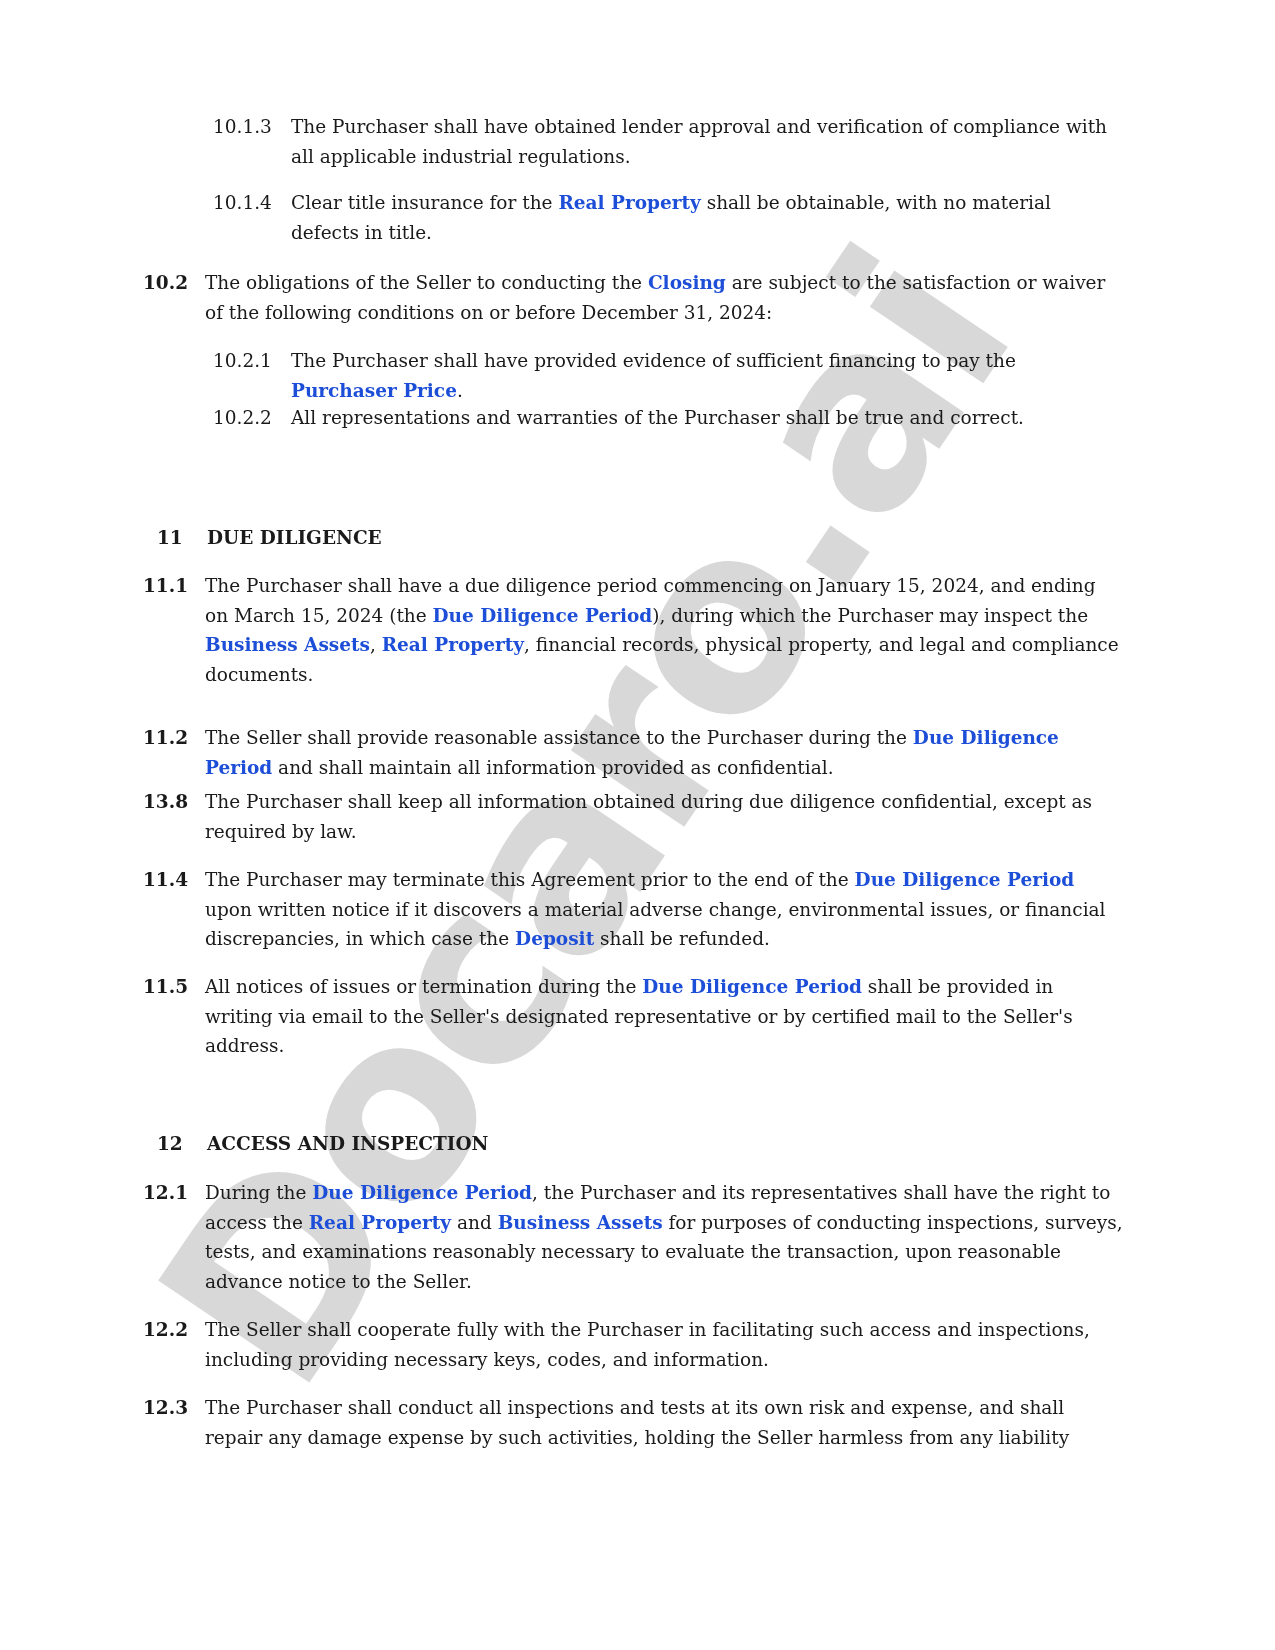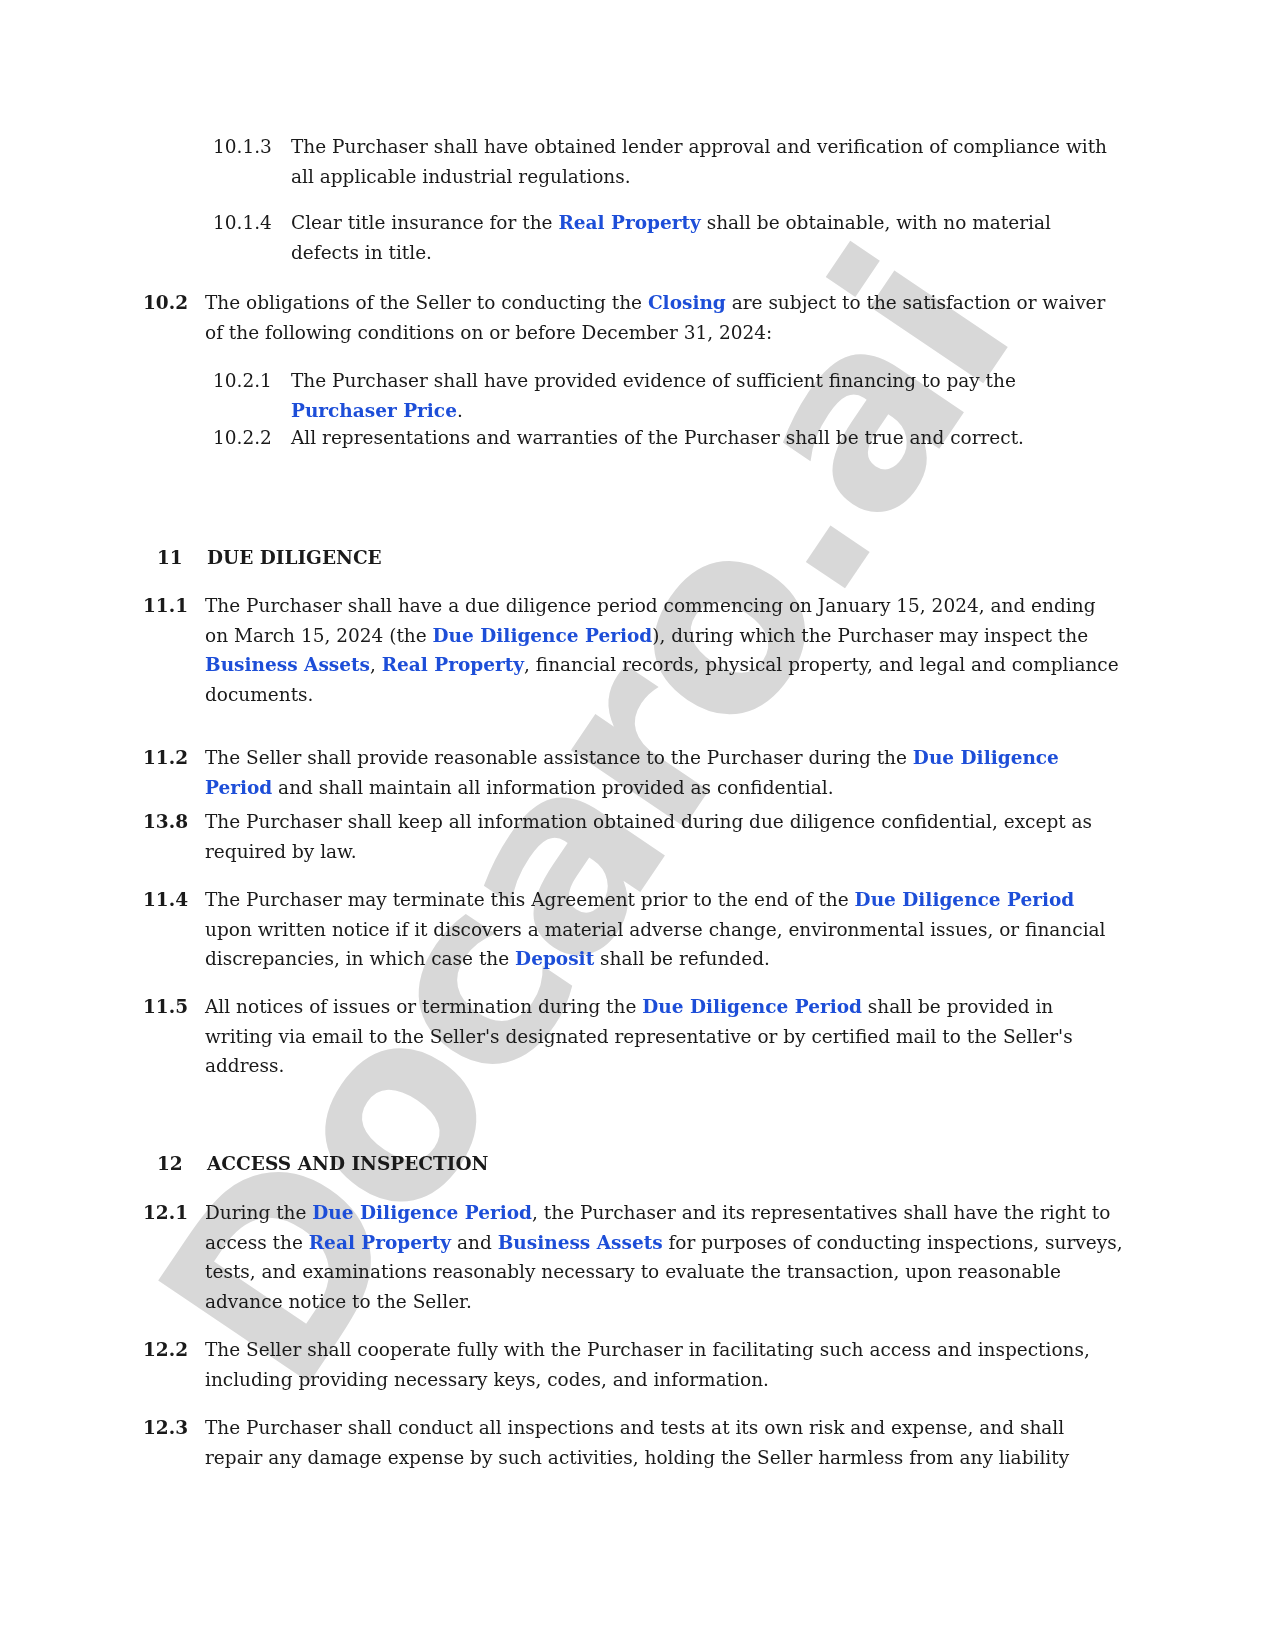--- a/index.html
+++ b/index.html
@@ -11,21 +11,21 @@
   }
   .watermark {
     position: absolute; left: 585px; top: 820px;
     transform: translate(-50%, -50%) rotate(-56deg);
     font-family: "DejaVu Sans", "Liberation Sans", sans-serif;
     font-weight: bold; font-size: 250px; letter-spacing: -6px;
     color: #d8d8d8; white-space: nowrap; z-index: 0; pointer-events: none;
     line-height: 1;
   }
   .content { position: absolute; left: 0; top: 0; width: 1275px; z-index: 1; }
-  .row { position: absolute; display: flex; margin-top: 20px; }
+  .row { position: absolute; display: flex; }
   .num { flex: 0 0 auto; }
   .txt { flex: 1 1 auto; }
   .l2 .num { width: 62px; font-weight: bold; }
   .l2 { left: 143px; width: 980px; }
   .l3 { left: 213px; width: 900px; }
   .l3 .num { width: 78px; }
   .head { left: 157px; font-weight: bold; }
   .head .num { width: 50px; }
   b { font-weight: bold; color: #1d4ed8; }
 </style>

